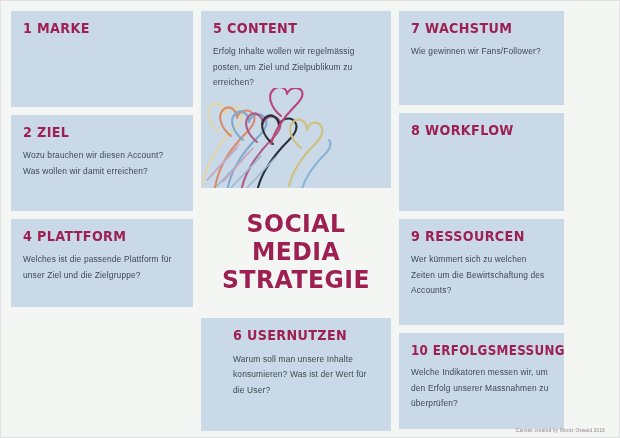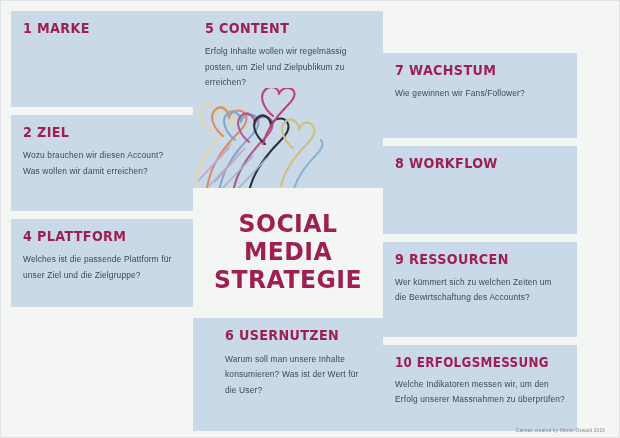--- a/index.html
+++ b/index.html
@@ -17,30 +17,31 @@
   .canvas {
     position: relative;
     box-sizing: border-box;
     width: 620px;
     height: 438px;
     background: #f4f6f3;
     border: 1px solid #e2e2e4;
     padding: 10px 10px 6px 10px;
     display: flex;
     flex-direction: row;
+    gap: 8px;
   }
 
   .column {
     display: flex;
     flex-direction: column;
     gap: 8px;
   }
   .col-left   { width: 182px; }
   .col-center { width: 190px; }
-  .col-right  { width: 194px; margin-top: 42px; }
+  .col-right  { width: 165px; }
 
   .card {
     background: #c9d9e8;
     box-sizing: border-box;
     padding: 10px 12px 10px 12px;
     position: relative;
     overflow: hidden;
   }
 
   .card-title {

